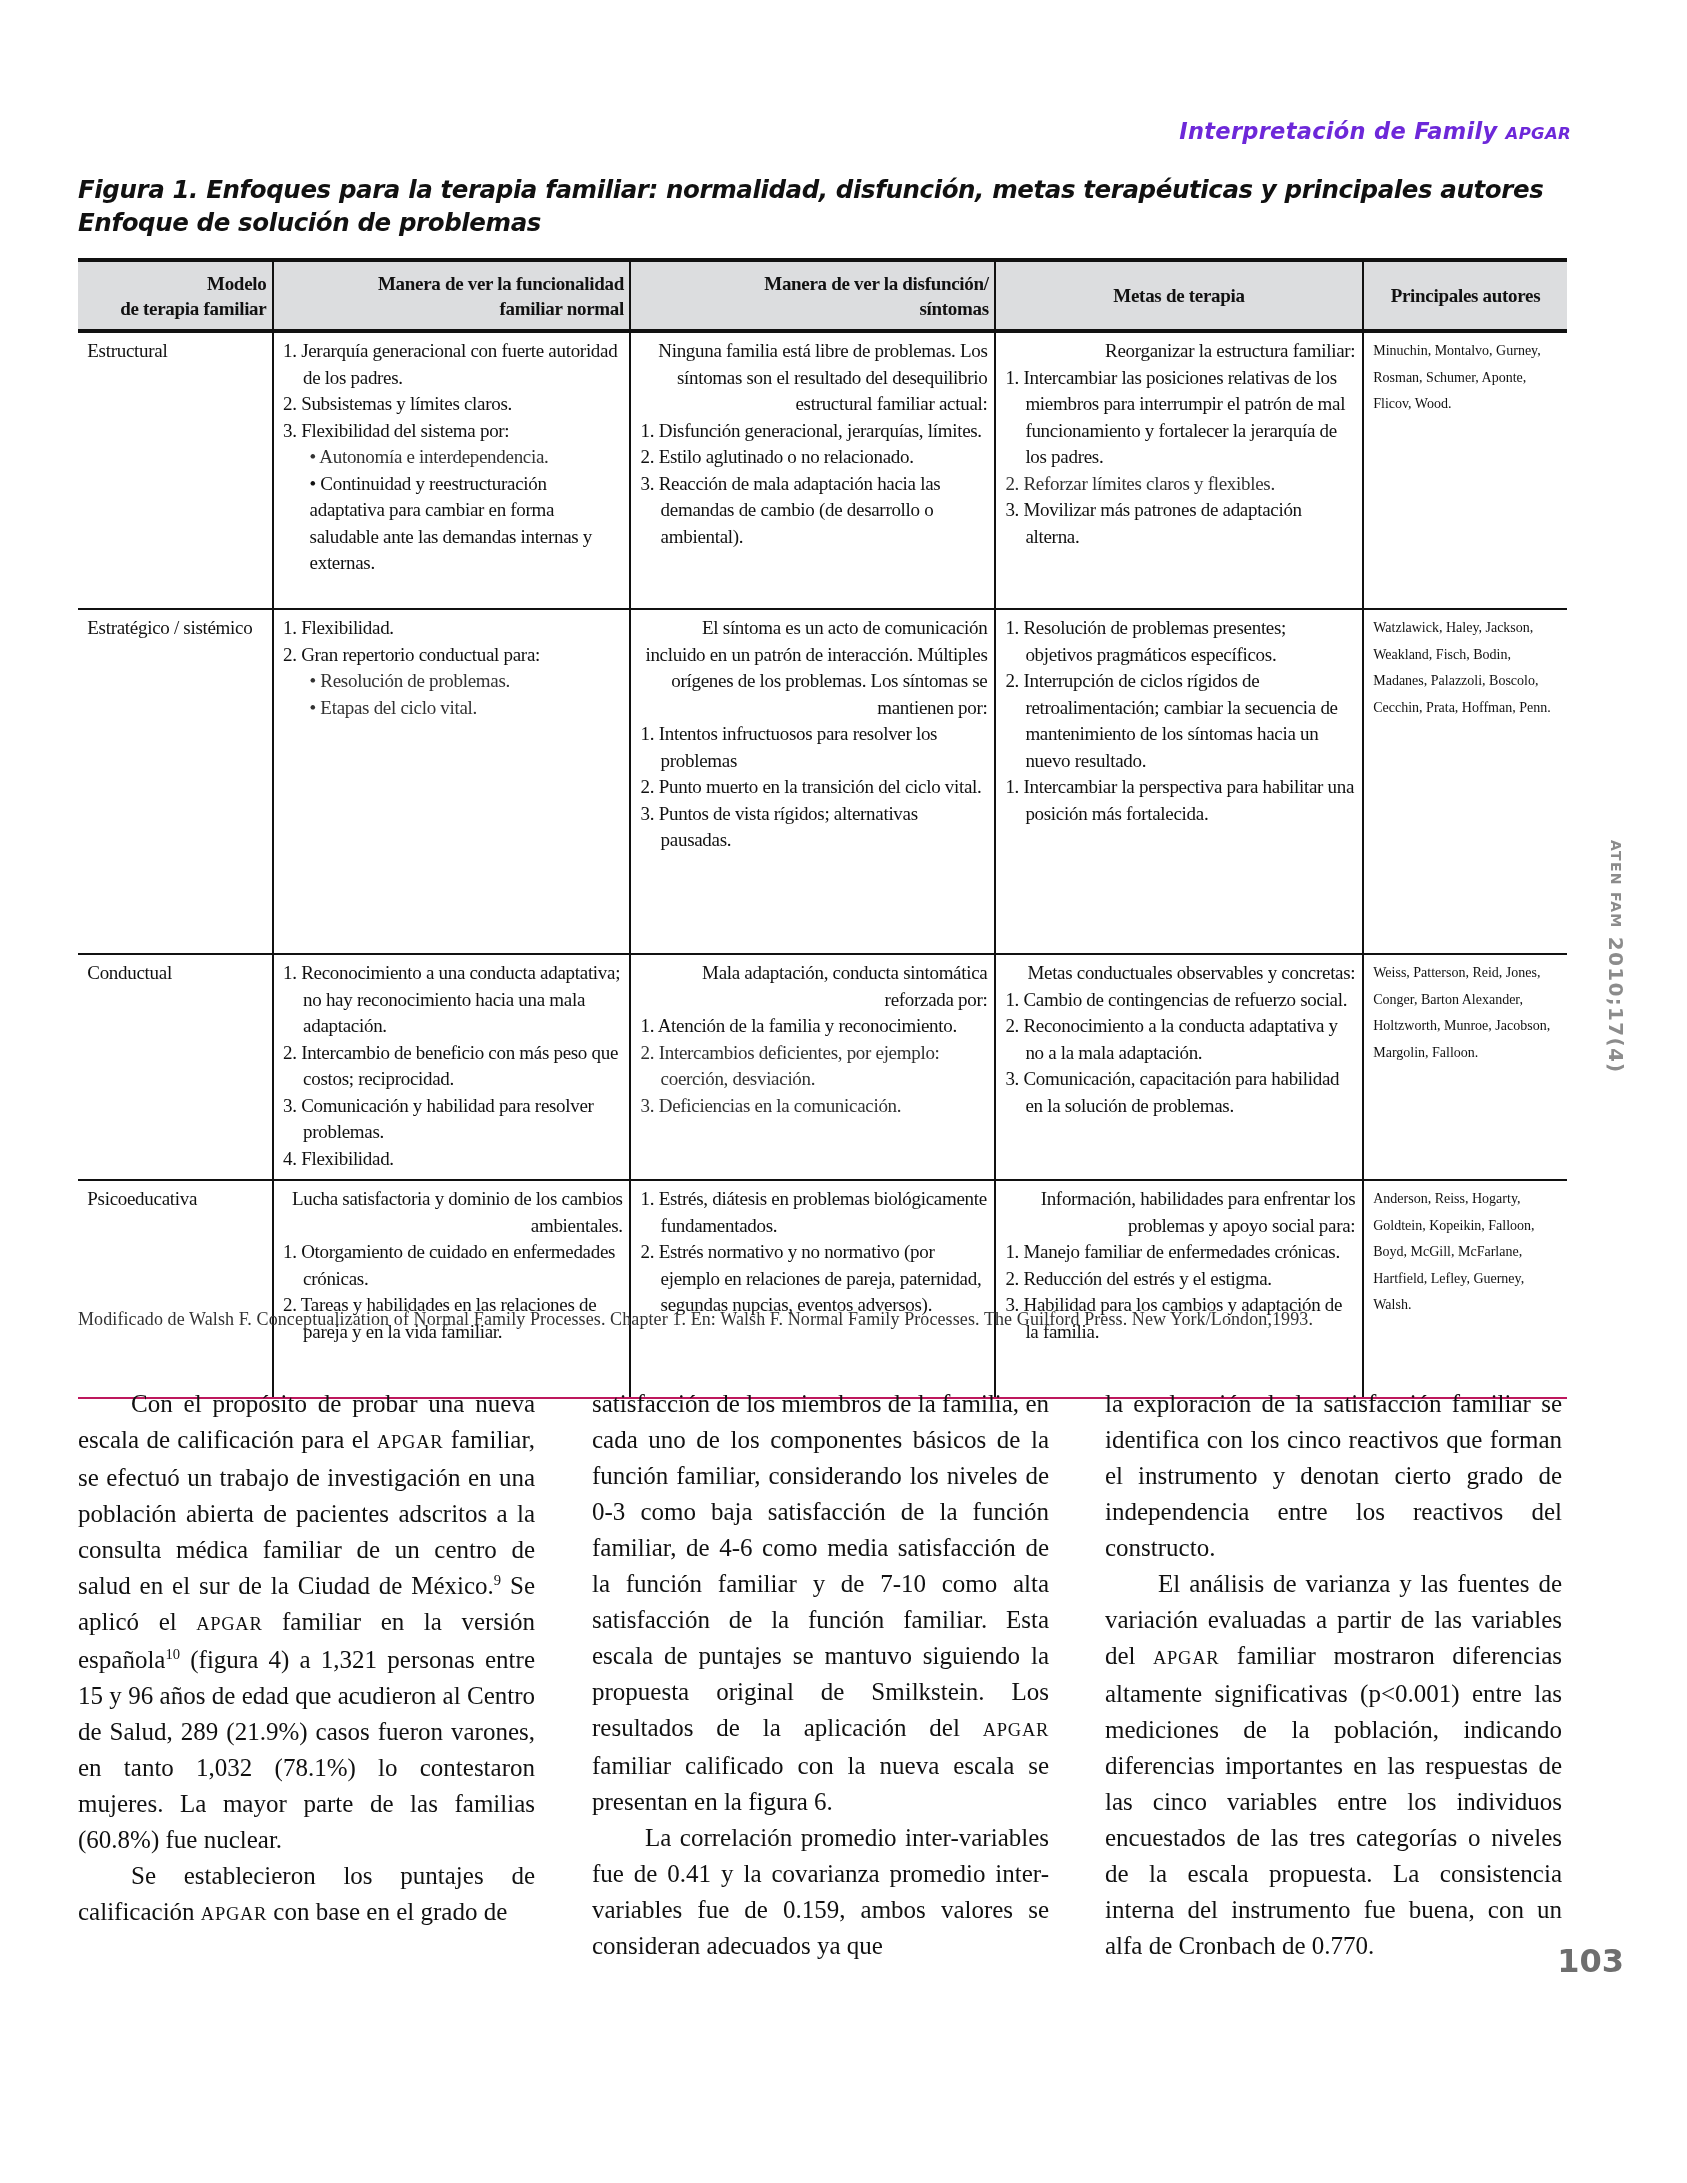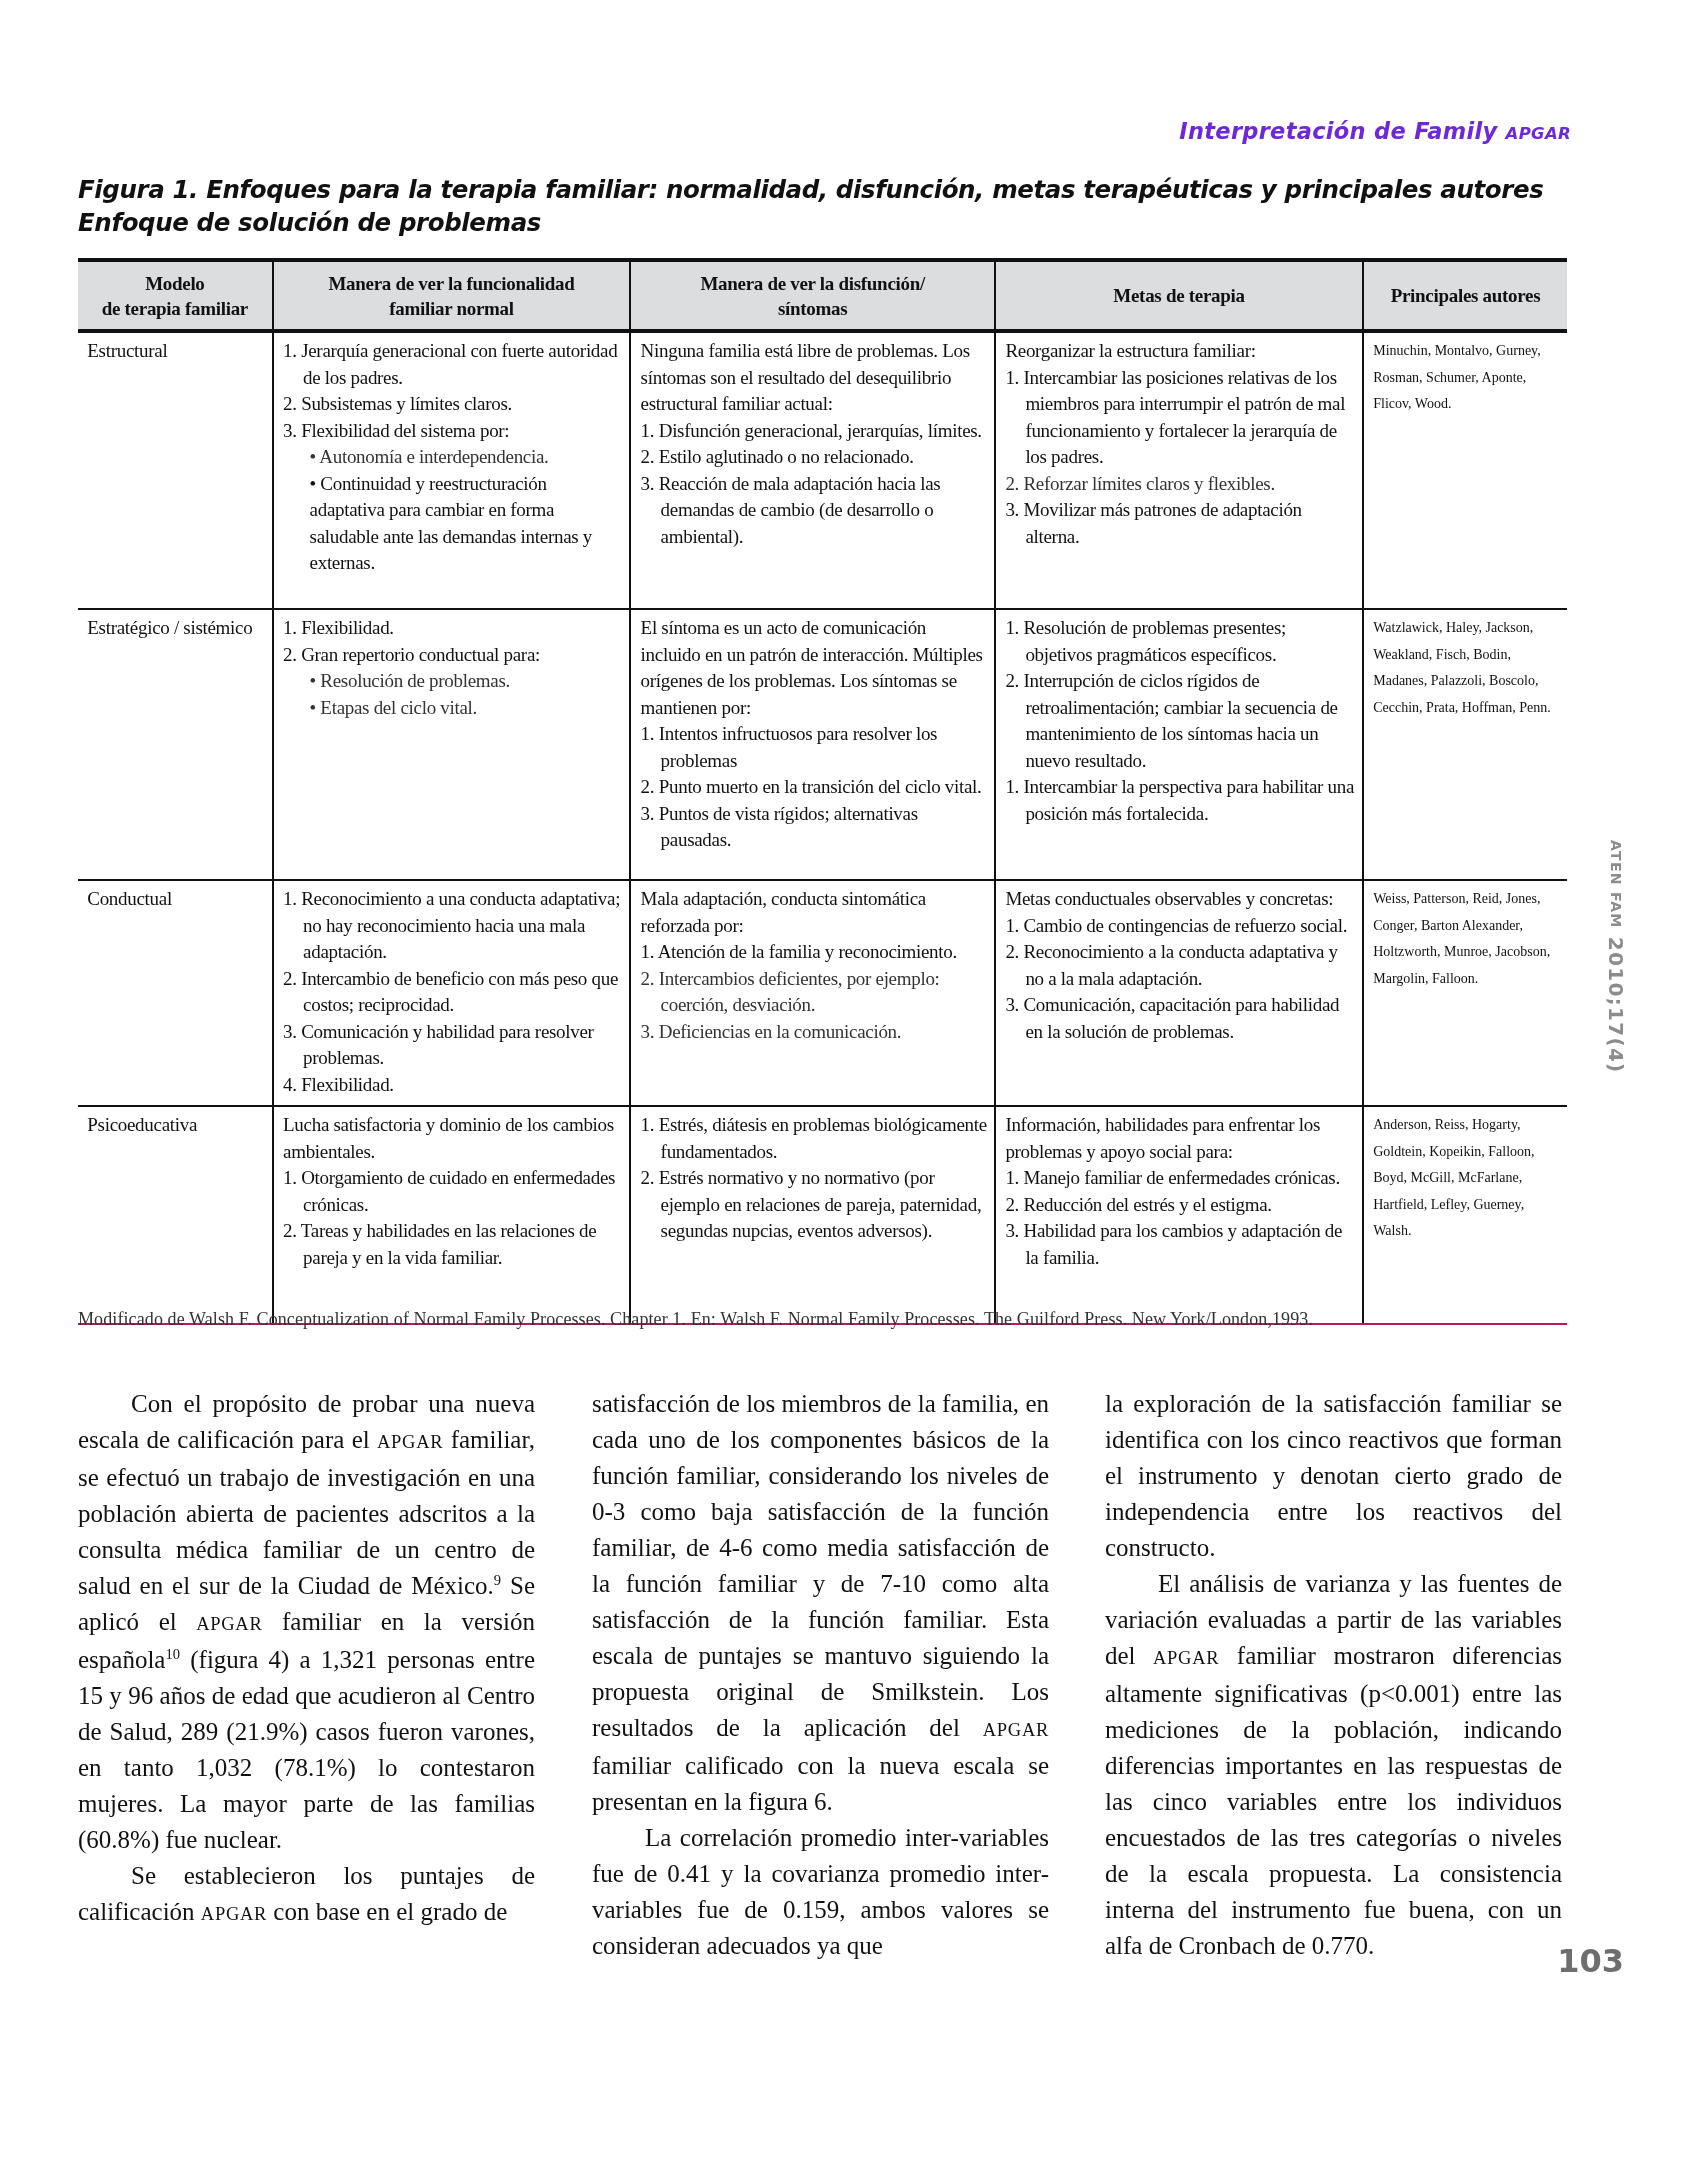--- a/index.html
+++ b/index.html
@@ -22,21 +22,21 @@
     border-top: 4.6px solid #111; border-bottom: 4.6px solid #111;
     border-left: 2px solid #111; padding: 6.6px 5.3px; height: 54px; vertical-align: middle;
     line-height: 25px; font-size: 19px; letter-spacing: -0.3px; }
   thead th:first-child { border-left: none; }
   tbody td { vertical-align: top; border-left: 2px solid #111; border-bottom: 2.6px solid #111;
     padding: 5.3px 6.6px 6.6px 9.3px; letter-spacing: -0.3px; }
   tbody td:first-child { border-left: none; padding-left: 9.3px; }
   tbody tr:last-child td { border-bottom: 2px solid #be185d; }
   .col1 { width: 189px; } .col2 { width: 347px; } .col3 { width: 354px; }
   .col4 { width: 357px; } .col5 { width: 198px; }
-  .line { display: block; }
+  .line { display: block; text-align: right; }
   .num { display: block; padding-left: 20px; text-indent: -20px; }
   .bullet { display: block; padding-left: 26.5px; }
   .light { color: #333; font-weight: normal; }
   .authors { font-size: 14px; line-height: 26.5px; letter-spacing: 0; }
 
   .source-note { position: absolute; left: 78px; top: 1309px; font-size: 18px; color: #333;
     font-family: "Liberation Serif", serif; letter-spacing: 0.1px; }
 
   .body-col { position: absolute; top: 1386px; width: 457px; font-size: 25px; line-height: 36px;
     text-align: justify; font-family: "Liberation Serif", serif; color: #111; }
@@ -113,21 +113,21 @@
         </td>
         <td>
           <span class="line">Reorganizar la estructura familiar:</span>
           <span class="num">1. Intercambiar las posiciones relativas de los miembros para interrumpir el patrón de mal funcionamiento y fortalecer la jerarquía de los padres.</span>
           <span class="num light">2. Reforzar límites claros y flexibles.</span>
           <span class="num">3. Movilizar más patrones de adaptación alterna.</span>
         </td>
         <td class="authors">Minuchin, Montalvo, Gurney, Rosman, Schumer, Aponte, Flicov, Wood.</td>
       </tr>
 
-      <tr style="height:271px">
+      <tr style="height:345px">
         <td>Estratégico / sistémico</td>
         <td>
           <span class="num">1. Flexibilidad.</span>
           <span class="num">2. Gran repertorio conductual para:</span>
           <span class="bullet light">• Resolución de problemas.</span>
           <span class="bullet light">• Etapas del ciclo vital.</span>
         </td>
         <td>
           <span class="line">El síntoma es un acto de comunicación incluido en un patrón de interacción. Múltiples orígenes de los problemas. Los síntomas se mantienen por:</span>
           <span class="num">1. Intentos infructuosos para resolver los problemas</span>

